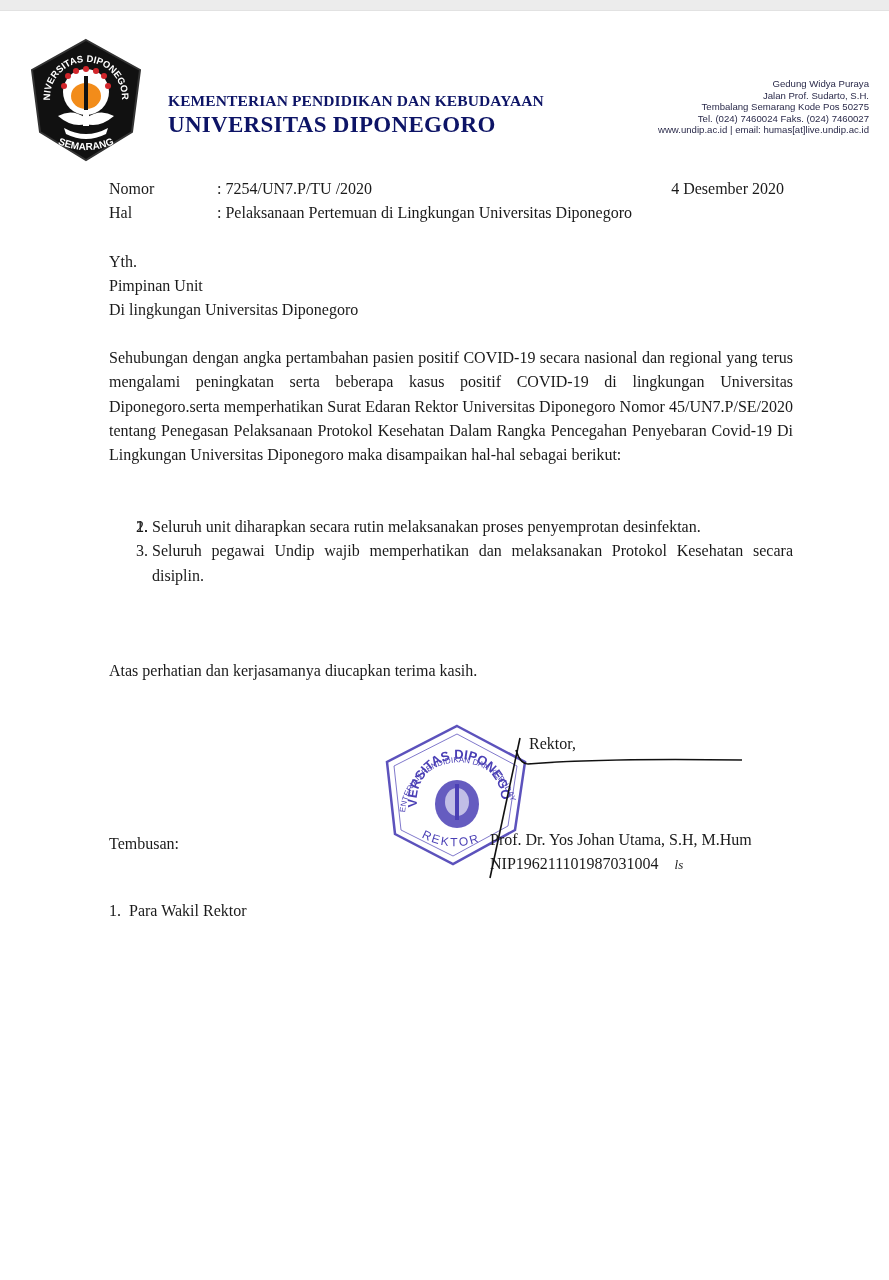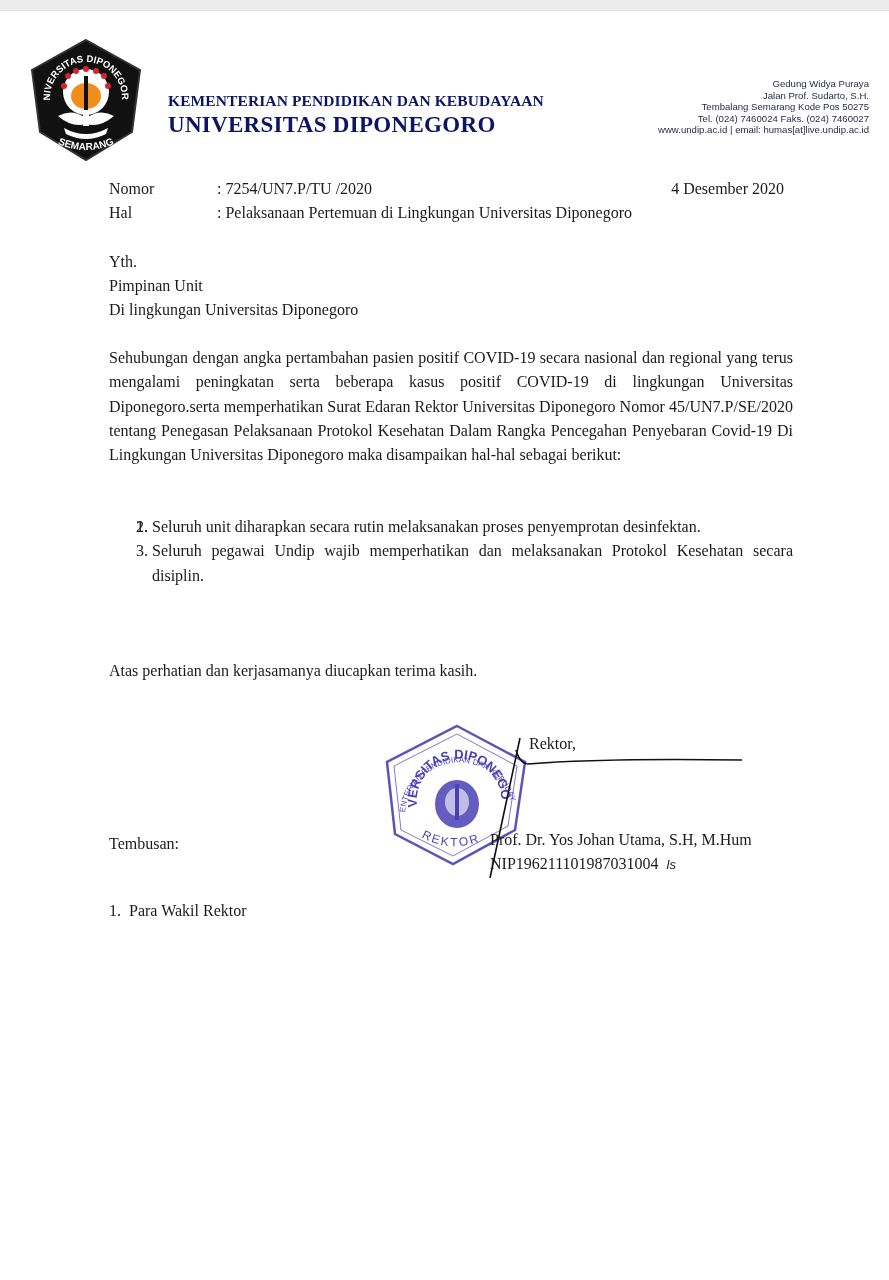--- a/index.html
+++ b/index.html
@@ -31,21 +31,21 @@
       text-align: justify; text-align-last: left;
     }
     .list { position: absolute; left: 137px; width: 656px; top: 515px; font-size: 16px; line-height: 24.3px; }
     .list-item { position: relative; padding-left: 15px; text-align: justify; text-align-last: left; }
     .list-item .num { position: absolute; left: -1px; top: 0; }
 
     
     .stamp { position: absolute; left: 383px; top: 722px; width: 148px; height: 146px; }
     .signature-line { position: absolute; left: 480px; top: 730px; width: 270px; height: 150px; }
     .sig-text { position: absolute; font-size: 16px; white-space: nowrap; }
-    .paraf { font-family: Liberation Sans, sans-serif; font-style: italic; font-size: 13px; margin-left: 8px; }
+    .paraf { font-family: Liberation Serif, serif; font-style: italic; font-size: 13px; margin-left: 16px; }
   </style>
 </head>
 <body>
 
 <div class="topbar"></div>
 
 <svg class="logo" viewBox="0 0 116 128">
   <defs>
     <path id="arcTop" d="M 22 62 A 36 36 0 0 1 94 62"></path>
     <path id="arcBot" d="M 30 108 Q 58 120 86 108"></path>

